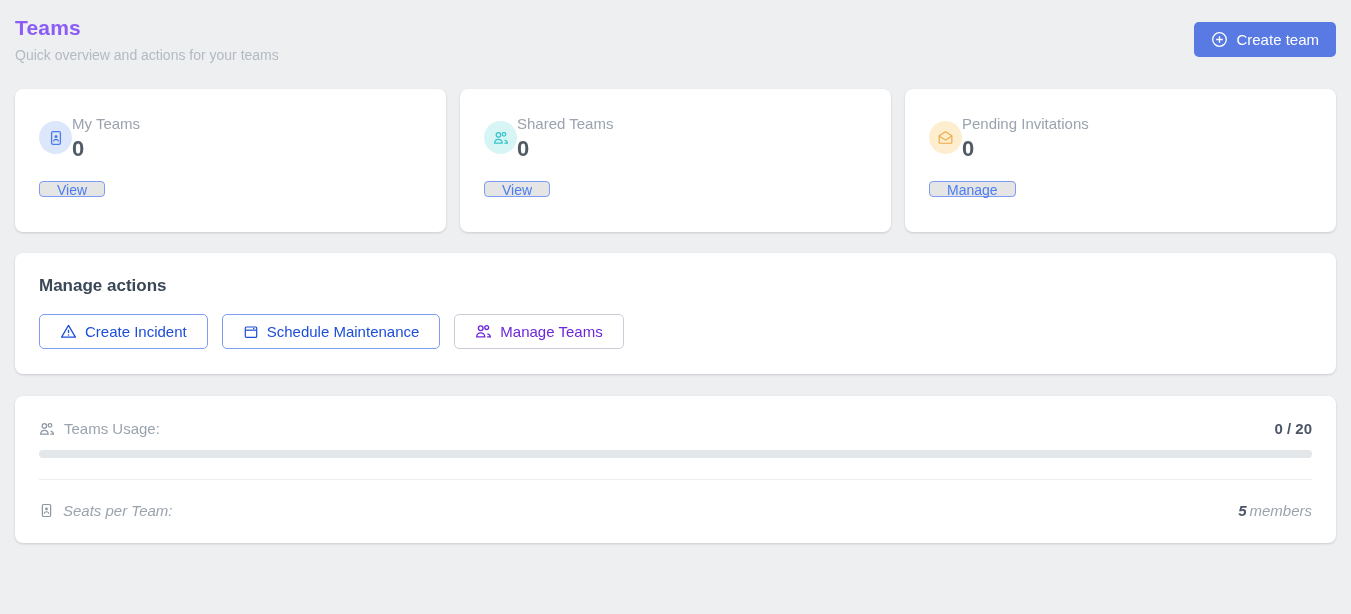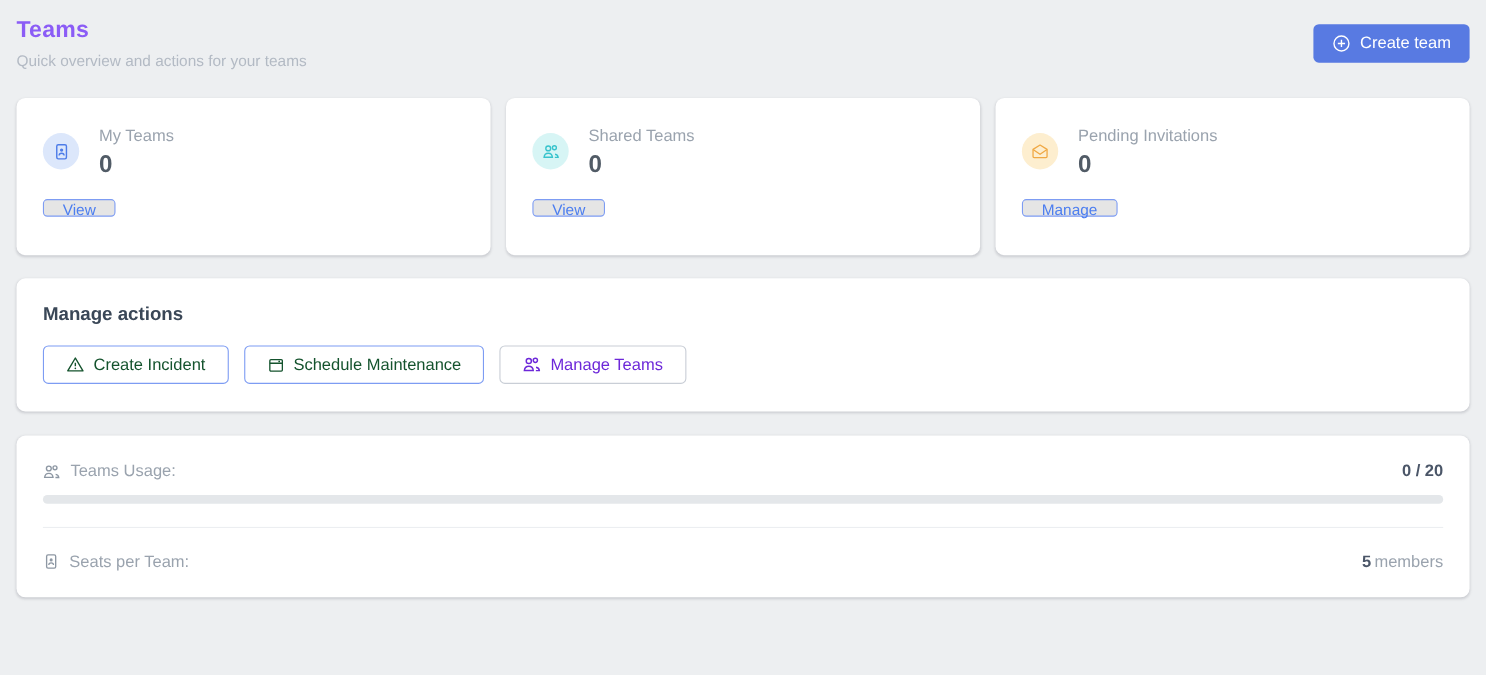--- a/index.html
+++ b/index.html
@@ -24,59 +24,59 @@
     display:inline-flex; align-items:center; gap:8px; cursor:pointer;
   }
 
   
   .stats-row { display:flex; gap:14px; margin-top:26px; }
   .card {
     background:#fff; border-radius:8px;
     box-shadow:0 1px 3px rgba(16,24,40,.10), 0 1px 2px rgba(16,24,40,.06);
   }
   .stat-card { flex:1; height:143px; padding:26px 24px 24px; }
-  .stat-top { display:flex; align-items:center; gap:18px; }
+  .stat-top { display:flex; align-items:center; }
   .icon-circle {
     width:33px; height:33px; border-radius:50%; flex:0 0 33px;
     display:flex; align-items:center; justify-content:center;
   }
   .bg-blue   { background:#dce7fb; color:#4d7ce8; }
   .bg-teal   { background:#d7f5f5; color:#38c3cc; }
   .bg-orange { background:#fdeecf; color:#f0a843; }
   .stat-label { font-size:15px; color:#9aa3ae; margin-bottom:6px; }
   .stat-value { font-size:22px; font-weight:bold; color:#515b66; line-height:1; }
   .btn-outline-sm {
     margin-top:21px; background:#e5e5e5; border:1px solid #7d9cf3; color:#4c7ef0;
     font-size:14px; font-family:inherit; padding:0 17px; height:16px;
     border-radius:4px; cursor:pointer;
   }
 
   
   .panel { margin-top:21px; padding:23px 24px 25px; }
   .panel-title { font-size:17px; font-weight:600; color:#3a4757; margin:0; }
   .qa-buttons { display:flex; gap:14px; margin-top:18px; }
   .btn-outline {
-    background:#fff; border:1px solid #7d9cf3; color:#14532d;
+    background:#fff; border:1px solid #7d9cf3; color:#1d4ed8;
     border-radius:5px; padding:0 20px; height:35px;
     font-size:15px; font-family:inherit;
     display:inline-flex; align-items:center; gap:8px; cursor:pointer;
   }
   .btn-outline.neutral { border-color:#c9ced6; color:#6d28d9; }
 
   
   .usage-panel { margin-top:22px; padding:24px 24px 24px; }
   .usage-head { display:flex; justify-content:space-between; align-items:center; }
   .usage-label { display:flex; align-items:center; gap:9px; font-size:15px; color:#9aa3ae; }
   .usage-label svg { color:#8d97a3; }
   .usage-value { font-size:15px; font-weight:bold; color:#4b5668; }
   .progress-track { height:8px; background:#e4e7ea; border-radius:4px; margin-top:13px; overflow:hidden; }
   .progress-fill { height:100%; border-radius:4px; background:#587ae2; width:0; }
   .usage-block + .usage-block { margin-top:21px; }
   .divider { border:none; border-top:1px solid #eceef1; margin:21px 0 0; }
-  .seats-row { display:flex; justify-content:space-between; align-items:center; margin-top:22px; }
+  .seats-row { display:flex; justify-content:space-between; align-items:center; margin-top:22px;font-style:italic; }
   .seats-value { font-size:15px; color:#9aa3ae; }
   .seats-value b { color:#4b5668; font-size:15px; margin-right:3px; }
   .note-row { display:flex; align-items:center; margin-top:13px; font-size:13.5px; color:#a7aeb9; }
   .note-row svg { color:#a7aeb9; margin-right:8px; flex:0 0 auto; }
   .note-link { color:#3d7bf2; text-decoration:none; margin:0 5px; cursor:pointer; }
 </style>
 </head>
 <body>
 
 <div class="page">

